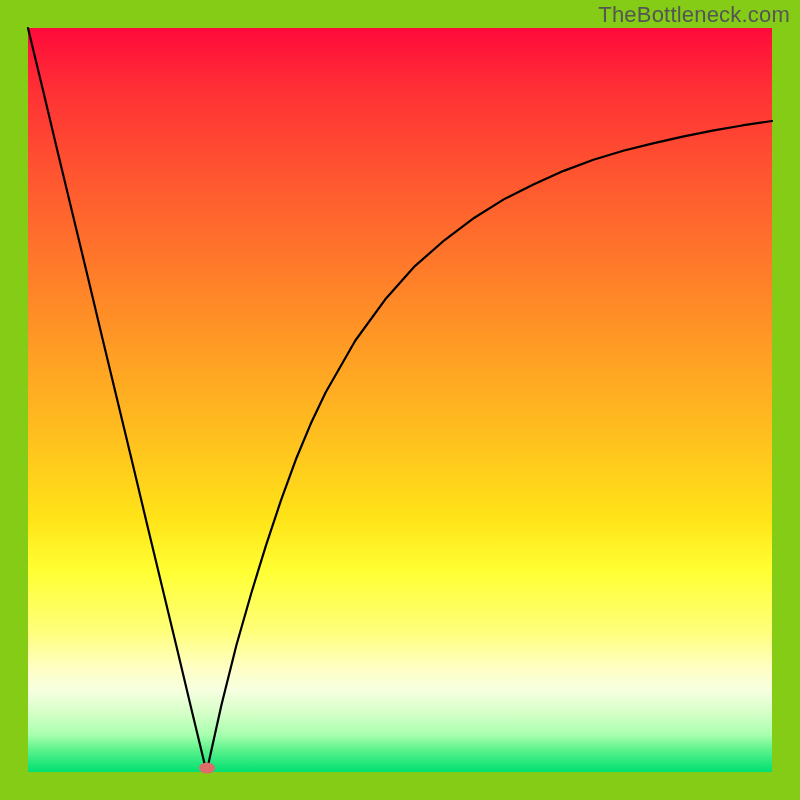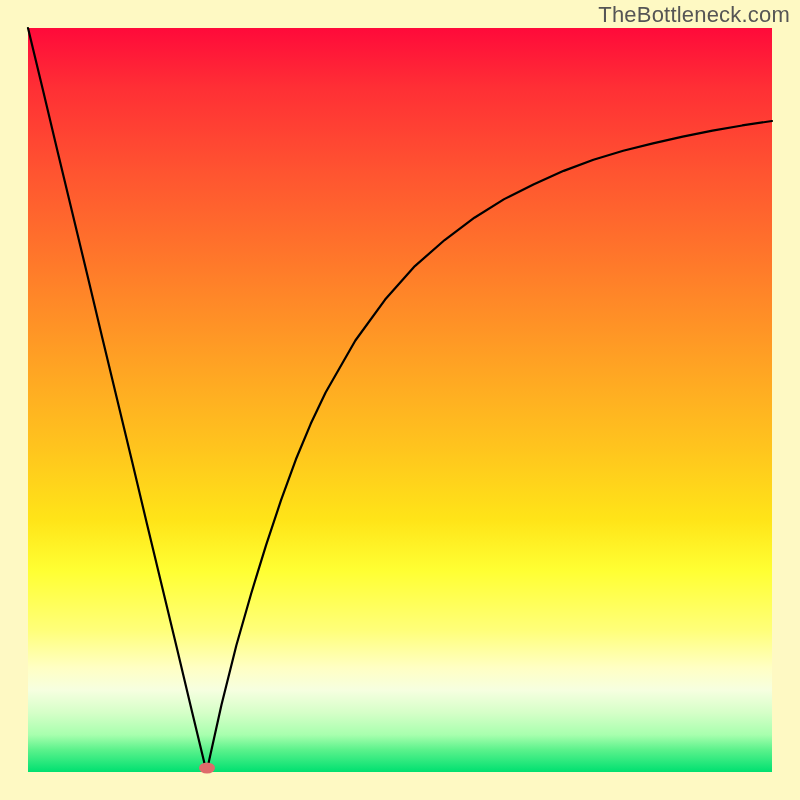--- a/index.html
+++ b/index.html
@@ -8,21 +8,21 @@
     width: 800px;
     height: 800px;
     background: #000;
     overflow: hidden;
     font-family: Arial, Helvetica, sans-serif;
   }
   .frame {
     position: relative;
     width: 800px;
     height: 800px;
-    background: #fef9c3;
+    background: #84cc16;
   }
   .watermark {
     position: absolute;
     top: 2px;
     right: 10px;
     color: #555;
     font-size: 22px;
     font-weight: 500;
     letter-spacing: 0.2px;
     z-index: 30;

